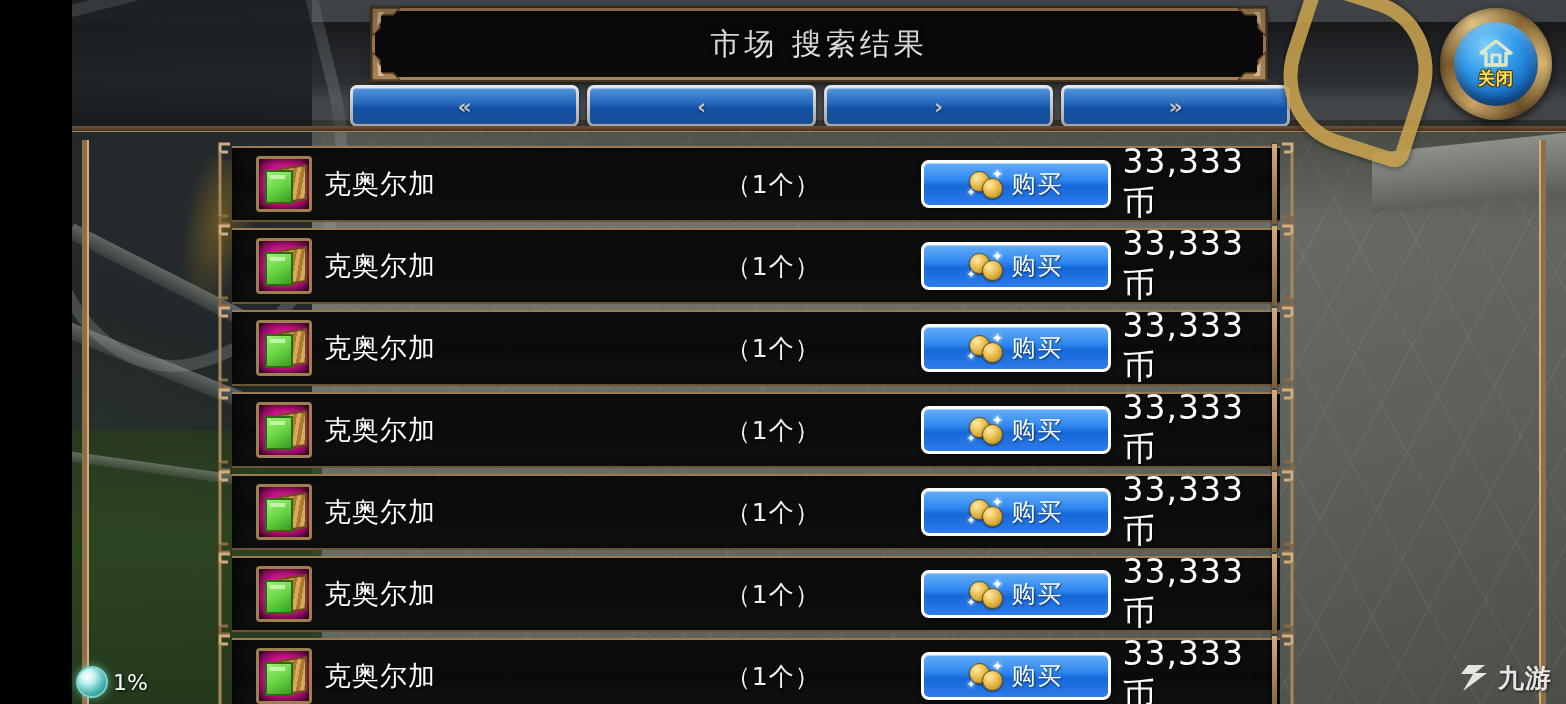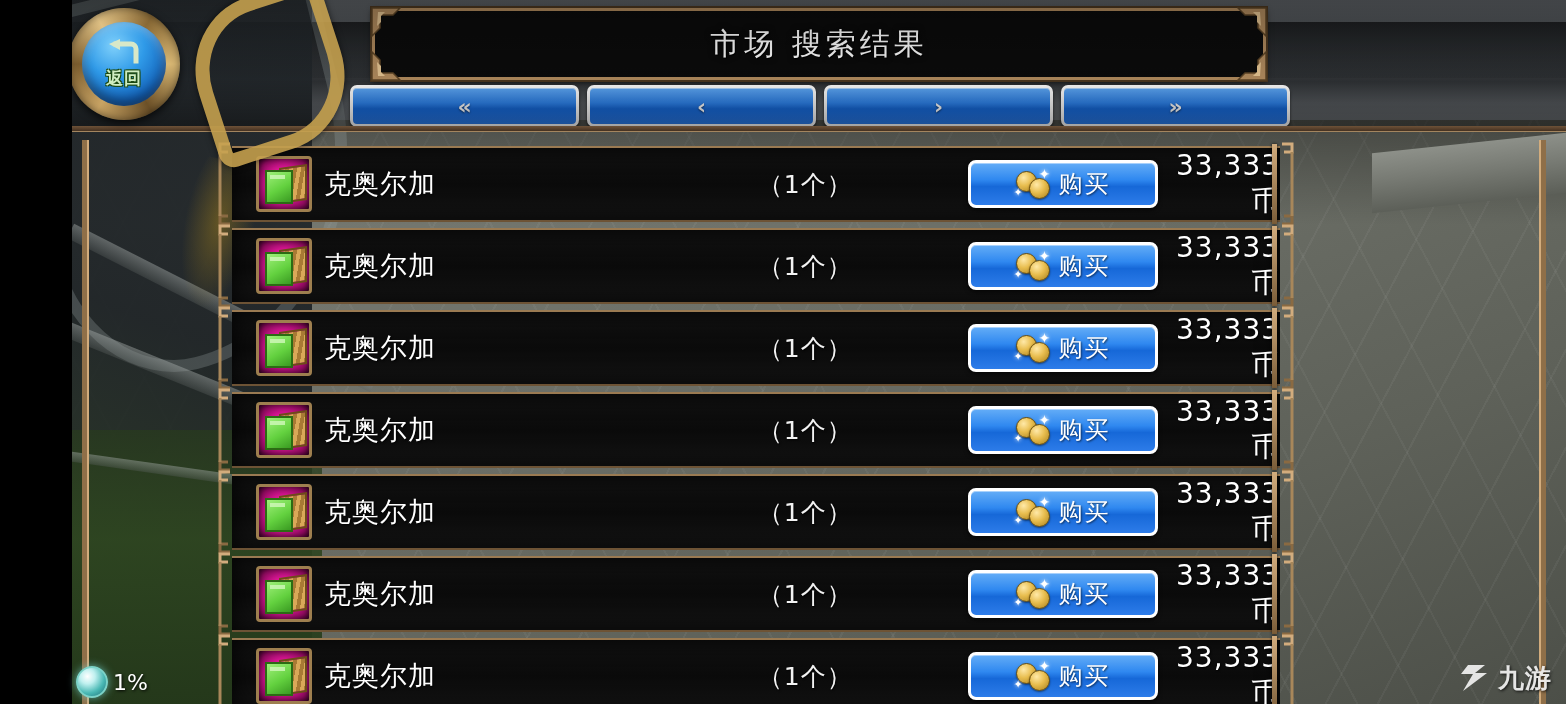--- a/index.html
+++ b/index.html
@@ -264,22 +264,22 @@
   .buy-label {
     color:#ffffff; font-size:24px; letter-spacing:2px;
     text-shadow: 1px 1px 2px rgba(0,0,0,.6);
   }
   .col-div {
     position:absolute; left:1040px; top:-4px; width:5px; height:80px;
     background: linear-gradient(180deg, #d2ac7d, #7a5c38);
     box-shadow: 0 0 3px rgba(0,0,0,.8);
   }
   .cell-price {
-    flex:1; text-align:right; 
-    color:#ffffff; font-size:28px; letter-spacing:1px;
+    flex:1; padding-right:36px;
+    color:#ffffff; font-size:33px; letter-spacing:1px;
     text-shadow: 1px 1px 2px rgba(0,0,0,.9);
   }
 
   
   .pct {
     position:absolute; left:76px; bottom:6px; z-index:42;
     display:flex; align-items:center; gap:5px;
   }
   .pct-orb {
     width:28px; height:28px; border-radius:50%;
@@ -359,33 +359,33 @@
     <span class="title-text">市场 搜索结果</span>
   </div>
 
   <div class="navbar">
     <div class="nav-btn">«</div>
     <div class="nav-btn">‹</div>
     <div class="nav-btn">›</div>
     <div class="nav-btn">»</div>
   </div>
 
-  <div class="round-btn-wrap" style="left:68px; top:8px;">
-    <div class="horn horn-left"></div>
+
+  <div class="round-btn-wrap" style="right:14px; top:8px;">
+    <div class="horn horn-right"></div>
     <div class="round-frame">
       <div class="round-inner">
         <svg class="round-icon" viewBox="0 0 38 30">
-          <path d="M31 23 V11 a5 5 0 0 0 -5 -5 H11" fill="none" stroke="#d8e8c8" stroke-width="5" stroke-linecap="square"></path>
-          <path d="M15 1 L4 6 L15 12 Z" fill="#d8e8c8"></path>
+          <path d="M19 3 L34 15 H29 V27 H9 V15 H4 Z" fill="none" stroke="#d8e8c8" stroke-width="3.5" stroke-linejoin="round"></path>
+          <rect x="15" y="17" width="8" height="10" fill="none" stroke="#d8e8c8" stroke-width="3"></rect>
         </svg>
-        <span class="round-label green">返回</span>
+        <span class="round-label gold">关闭</span>
       </div>
     </div>
   </div>
-
 
   <div class="panel">
     <div class="panel-frame"></div>
     <div class="rows" id="rows">
         <div class="row">
           <span class="row-edge-l"><svg width="16" height="84" viewBox="0 0 16 84">
               <path d="M14 2 L4 2 L4 10 L12 10" fill="none" stroke="#d2ac7d" stroke-width="3"></path>
               <path d="M14 82 L4 82 L4 74 L12 74" fill="none" stroke="#8a6a42" stroke-width="3"></path>
               <path d="M4 10 L4 74" stroke="#a8875a" stroke-width="3" fill="none"></path>
             </svg></span>

